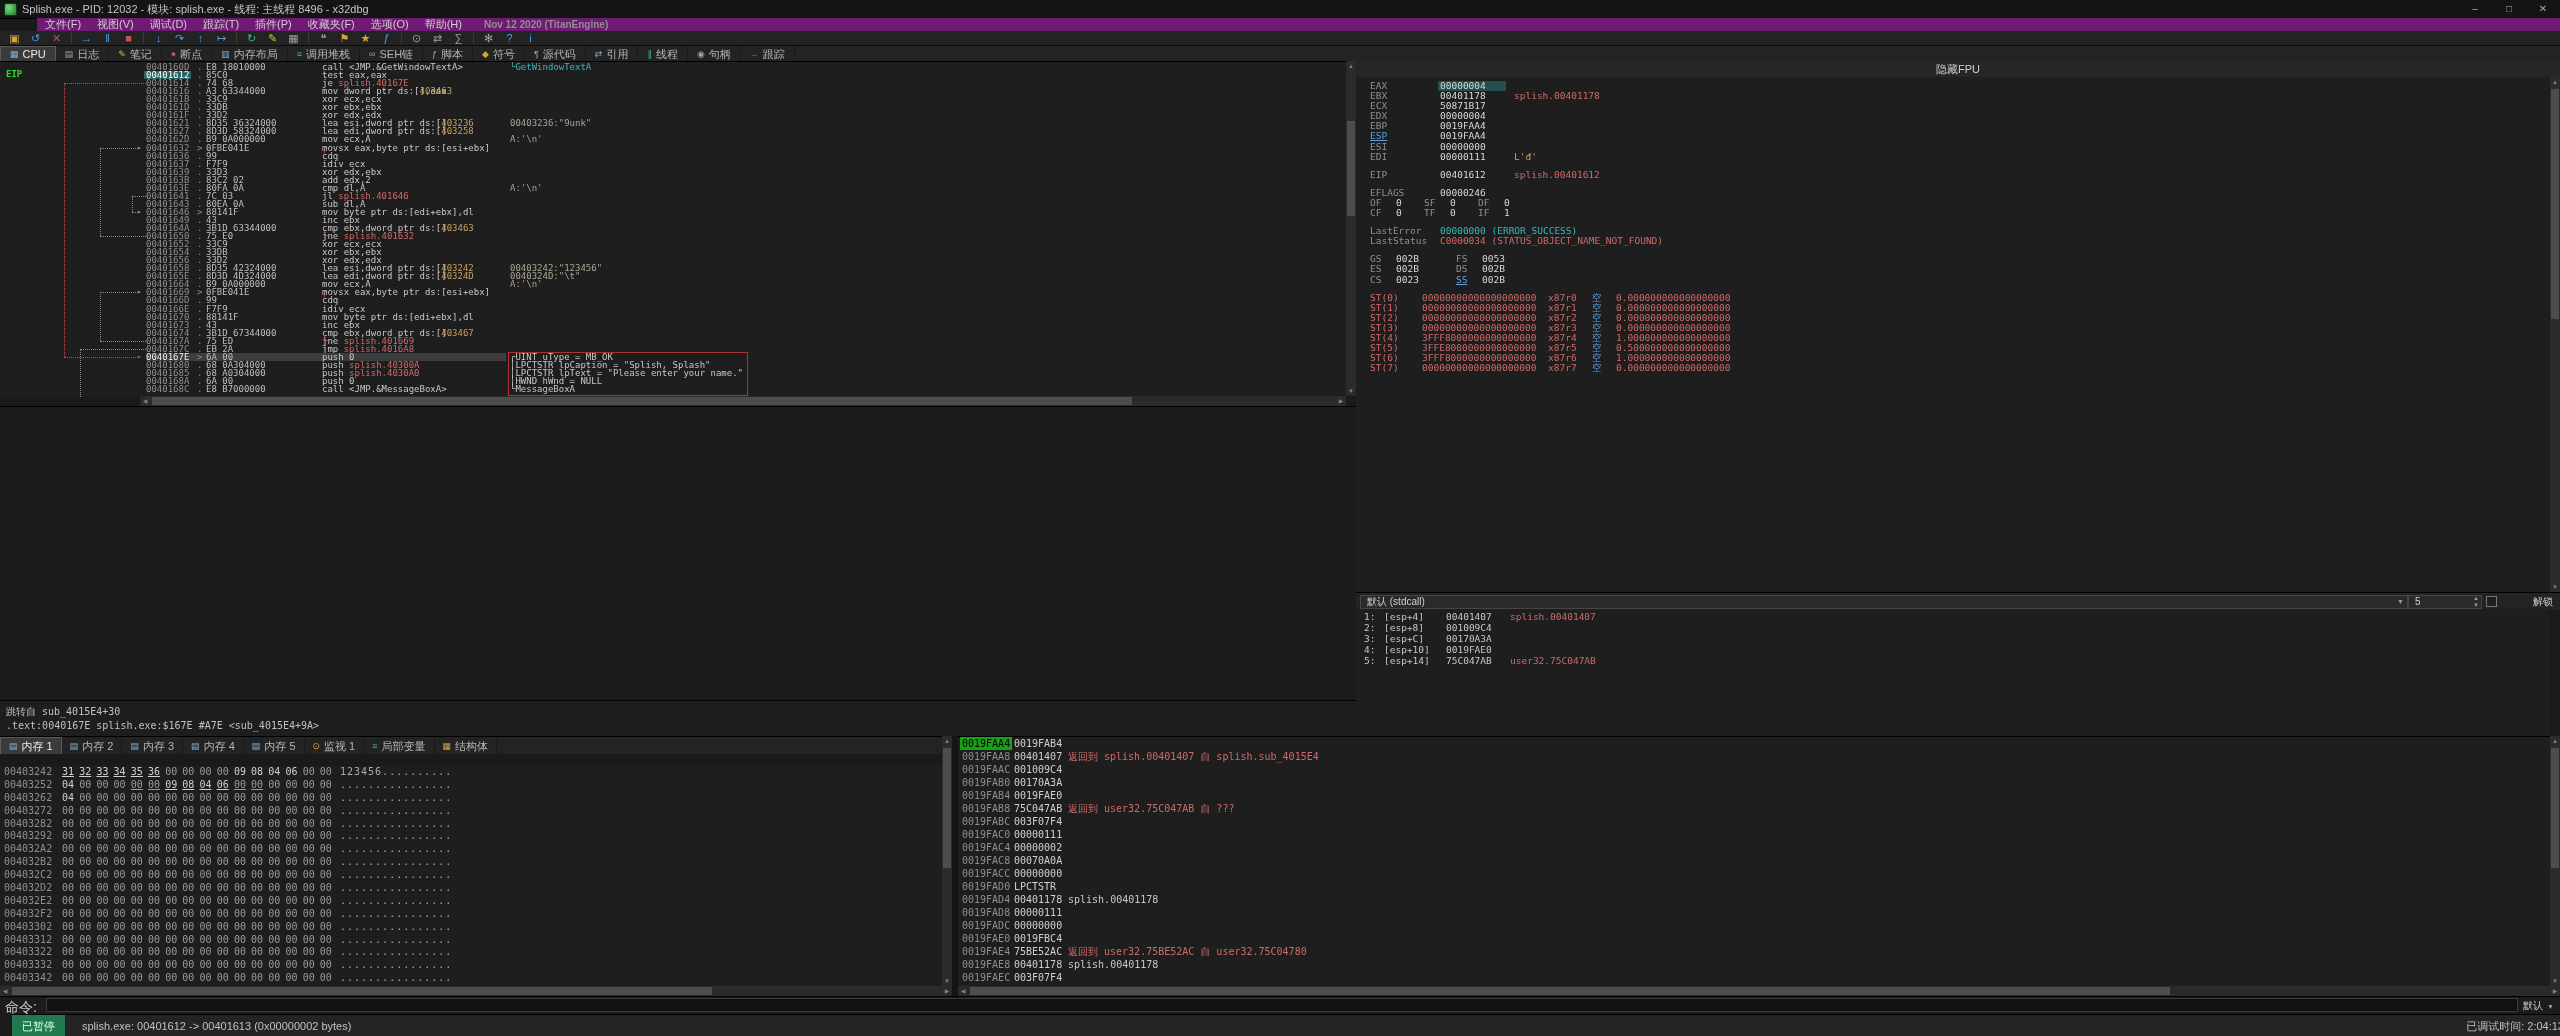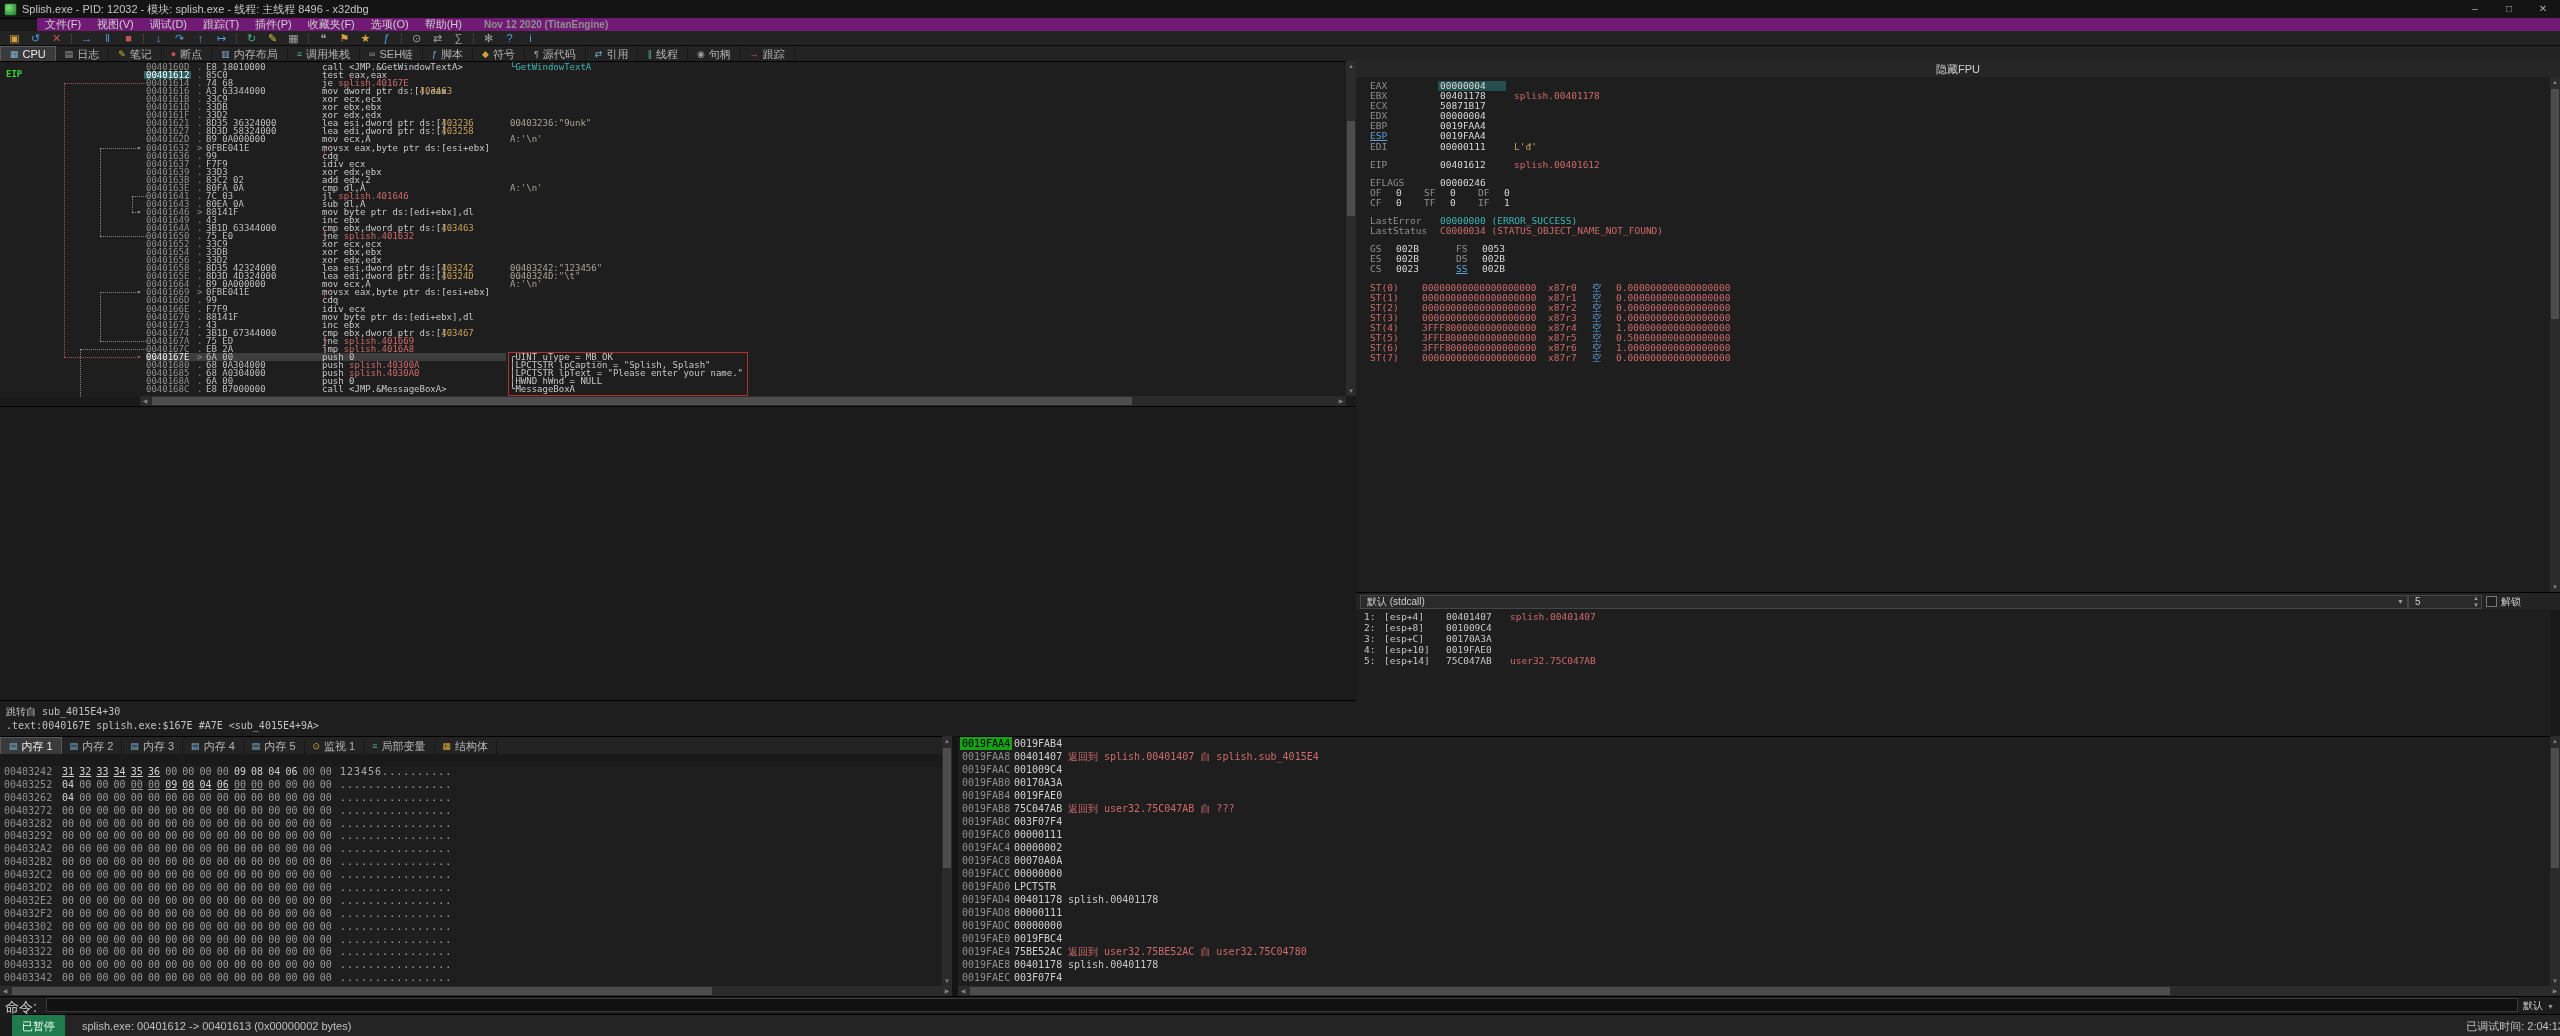--- a/index.html
+++ b/index.html
@@ -86,21 +86,21 @@
 
   
   #args-header{position:absolute;left:1356px;top:592px;width:1204px;height:17px;background:#232323;border-top:1px solid #000;}
   #conv-select{position:absolute;left:4px;top:2px;width:1040px;height:12px;background:#2a2a2a;border:1px solid #454545;
                font-size:10px;line-height:12px;color:#cfcfcf;padding-left:6px;}
   #conv-arrow{position:absolute;right:3px;top:0;font-size:7px;color:#999;}
   #arg-spin{position:absolute;left:1052px;top:2px;width:66px;height:12px;background:#2a2a2a;border:1px solid #454545;
             font-size:10px;line-height:12px;color:#cfcfcf;padding-left:6px;}
   #spin-arrows{position:absolute;right:2px;top:-1px;font-size:6px;color:#999;line-height:7px;}
   #unlock-box{position:absolute;left:1130px;top:3px;width:9px;height:9px;background:#1e1e1e;border:1px solid #777;}
-  #unlock-label{position:absolute;left:1145px;top:2px;font-size:10px;color:#cfcfcf;}
+  #unlock-label{position:absolute;left:1177px;top:2px;font-size:10px;color:#cfcfcf;}
   #args-list{position:absolute;left:1356px;top:609px;width:1194px;height:127px;background:#1e1e1e;
              font-family:"DejaVu Sans Mono",monospace;font-size:9.5px;padding:2px 0 0 8px;box-sizing:border-box;}
   .arow{height:11px;line-height:11px;white-space:pre;color:#c8c8c8;}
   .an{display:inline-block;width:20px;}
   .ae{display:inline-block;width:62px;}
   .av{display:inline-block;width:64px;}
 
   
   #dump-tabs{position:absolute;left:0;top:736px;width:952px;height:17px;background:#232323;border-top:1px solid #000;
              display:flex;align-items:flex-end;font-size:11px;}
@@ -575,20 +575,21 @@
   </div>
 
   <div id="reg-pane">
     <div id="reg-lines">
         <div class="rrow"><span class="rn">EAX</span><span class="rv hl">00000004</span></div>
         <div class="rrow"><span class="rn">EBX</span><span class="rv">00401178</span><span class="rnote c-red">splish.00401178</span></div>
         <div class="rrow"><span class="rn">ECX</span><span class="rv">50871B17</span></div>
         <div class="rrow"><span class="rn">EDX</span><span class="rv">00000004</span></div>
         <div class="rrow"><span class="rn">EBP</span><span class="rv">0019FAA4</span></div>
         <div class="rrow"><span class="rn ul">ESP</span><span class="rv">0019FAA4</span></div>
+        <div class="rrow"><span class="rn">ESI</span><span class="rv">00000000</span></div>
         <div class="rrow"><span class="rn">EDI</span><span class="rv">00000111</span><span class="rnote c-gold">L'đ'</span></div>
         <div class="rgap"></div>
         <div class="rrow"><span class="rn">EIP</span><span class="rv">00401612</span><span class="rnote c-red">splish.00401612</span></div>
         <div class="rgap"></div>
         <div class="rrow"><span class="rn">EFLAGS</span><span class="rv">00000246</span></div>
         <div class="rrow"><span class="fi"><span class="rn2">OF</span><span class="rv2">0</span></span><span class="fi"><span class="rn2">SF</span><span class="rv2">0</span></span><span class="fi"><span class="rn2">DF</span><span class="rv2">0</span></span></div>
         <div class="rrow"><span class="fi"><span class="rn2">CF</span><span class="rv2">0</span></span><span class="fi"><span class="rn2">TF</span><span class="rv2">0</span></span><span class="fi"><span class="rn2">IF</span><span class="rv2">1</span></span></div>
         <div class="rgap"></div>
         <div class="rrow"><span class="rn">LastError</span><span class="rv c-teal">00000000 (ERROR_SUCCESS)</span></div>
         <div class="rrow"><span class="rn">LastStatus</span><span class="rv c-red">C0000034 (STATUS_OBJECT_NAME_NOT_FOUND)</span></div>

